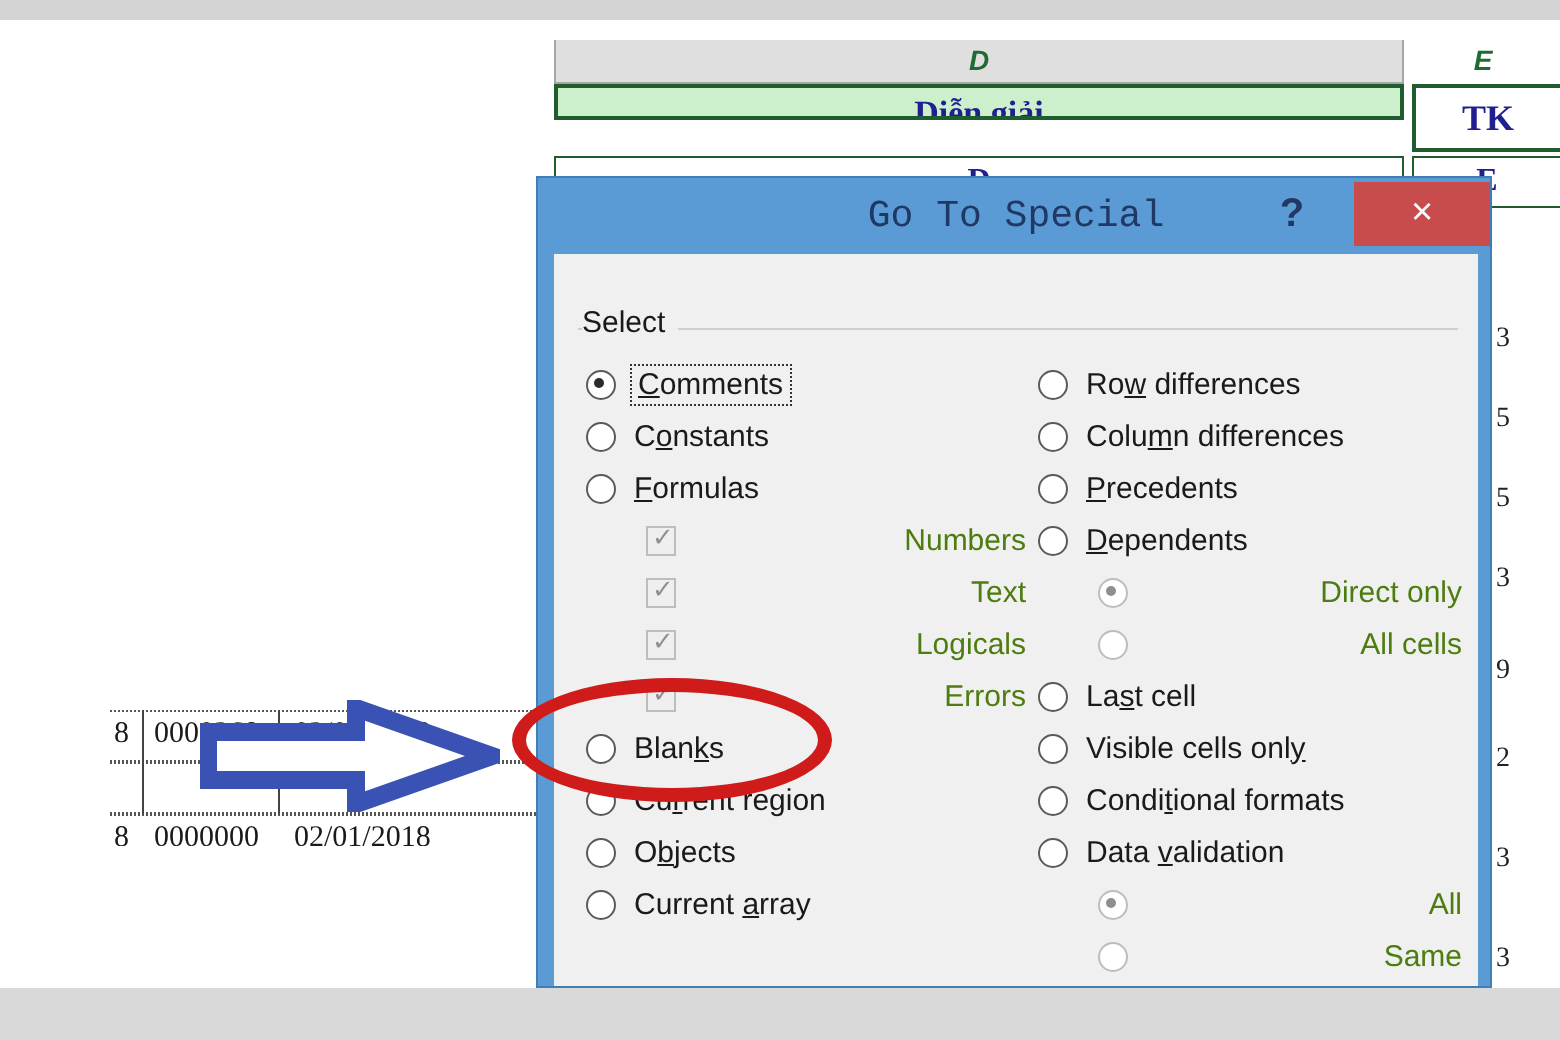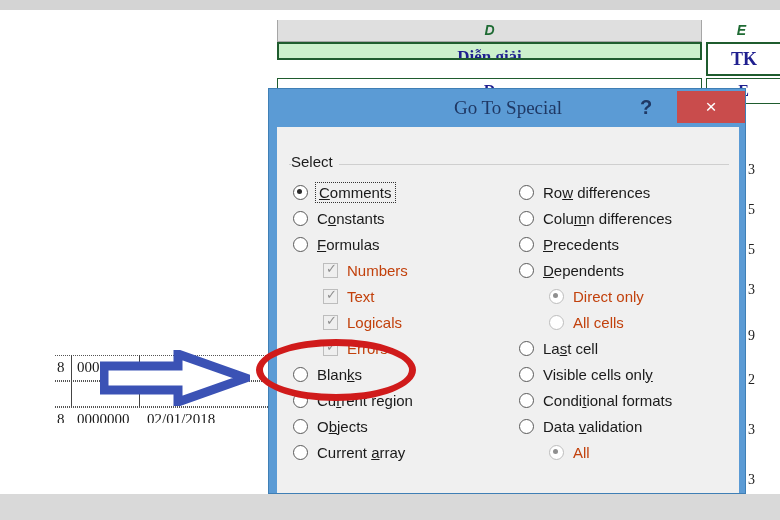--- a/index.html
+++ b/index.html
@@ -157,21 +157,21 @@
     width: 478px; height: 38px;
   }
   #dialog-title {
     position: absolute;
     left: 0; top: 0;
     width: 478px;
     text-align: center;
     line-height: 38px;
     font-size: 19px;
     color: #1f3864;
-    font-family: Liberation Serif, serif;
+    font-family: Liberation Mono, monospace;
   }
   #help-button {
     position: absolute;
     right: 88px; top: 0;
     width: 26px; height: 38px;
     line-height: 36px;
     text-align: center;
     font-size: 20px;
     font-weight: bold;
     color: #1f3864;
@@ -227,21 +227,21 @@
   .opt {
     position: relative;
     height: 26px;
     display: flex;
     align-items: center;
     font-size: 15px;
     color: #1a1a1a;
     white-space: nowrap;
   }
   .opt.indent { padding-left: 30px; }
-  .opt.disabled { color: #c2410c; }
+  .opt.disabled { color: #4d7c0f; justify-content: space-between; }
 
   
   .radio {
     width: 15px; height: 15px;
     border-radius: 50%;
     border: 1.6px solid #5a5a5a;
     background: #ffffff;
     margin-right: 9px;
     flex: 0 0 auto;
     position: relative;
@@ -451,20 +451,24 @@
               <span>Condi<span class="acc">t</span>ional formats</span>
             </div>
             <div class="opt">
               <span class="radio"></span>
               <span>Data <span class="acc">v</span>alidation</span>
             </div>
             <div class="opt indent disabled">
               <span class="radio checked disabled"></span>
               <span>All</span>
             </div>
+            <div class="opt indent disabled">
+              <span class="radio disabled"></span>
+              <span>Same</span>
+            </div>
           </div>
       </div>
     </div>
   </div>
 
   <div id="red-ellipse"></div>
 
   <svg id="blue-arrow" viewBox="0 0 150 56">
     <polygon points="4,16 78,16 78,4 146,28 78,52 78,40 4,40" fill="#ffffff" stroke="#3b52b5" stroke-width="9" stroke-linejoin="miter"></polygon>
   </svg>

